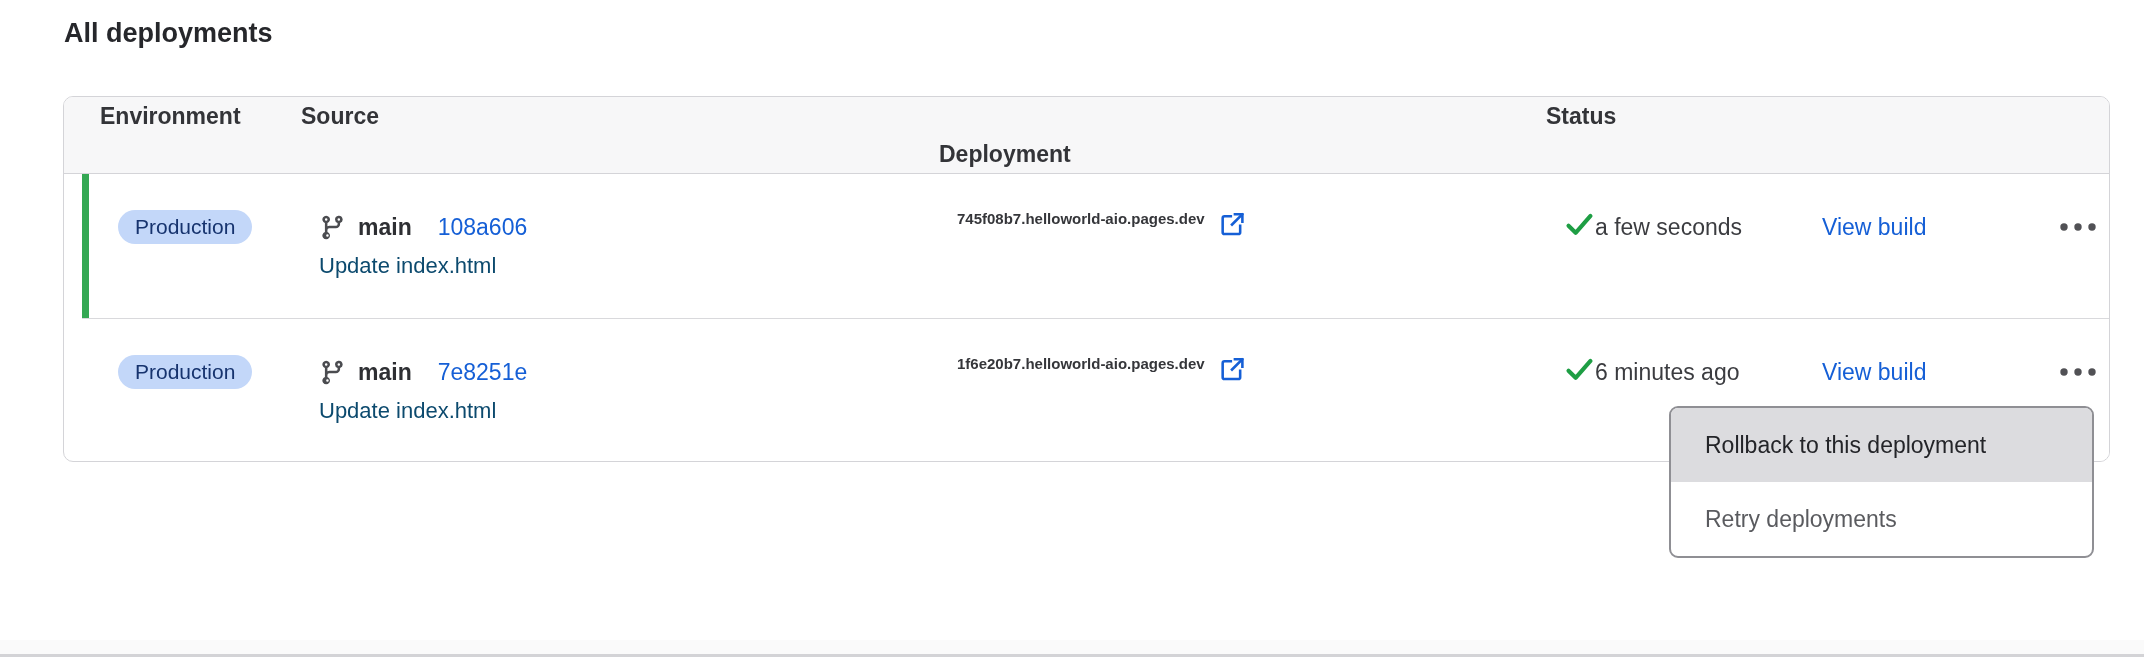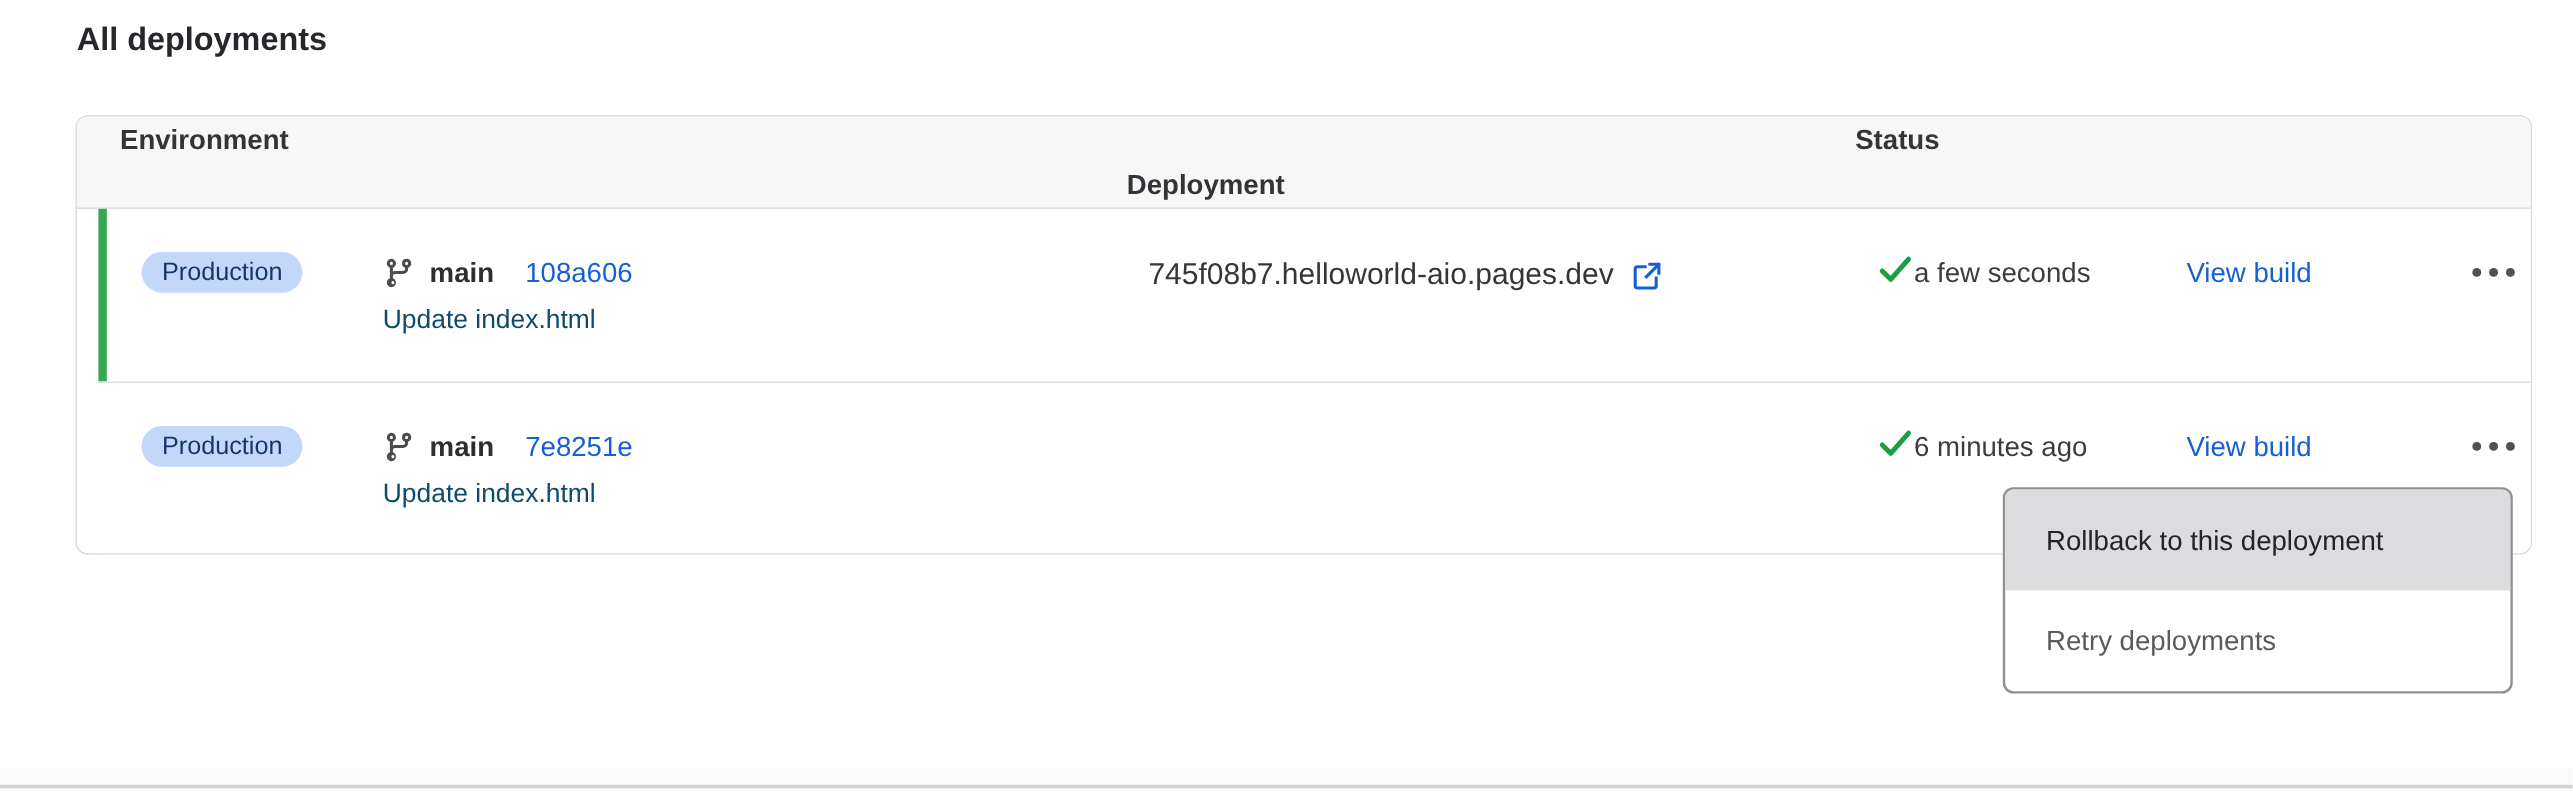--- a/index.html
+++ b/index.html
@@ -61,22 +61,22 @@
   }
 
   .cell-src { grid-column:3; }
   .src-line1 { display:flex; align-items:center; height:34px; }
   .branch-icon { display:flex; align-items:center; margin-right:12px; }
   .branch-name { font-weight:700; font-size:23px; color:#2e2f33; margin-right:26px; }
   .commit-link { font-size:23px; color:#155fd6; text-decoration:none; cursor:pointer; }
   .src-line2 { margin-top:9px; font-size:22px; color:#0c4a6e; }
 
   .cell-dep {
-    grid-column:4; display:flex; align-items:flex-end; gap:13px;
-    height:34px; font-size:25px; color:#35363a;
+    grid-column:4; display:flex; align-items:flex-start; gap:13px;
+    height:34px; font-size:15px; color:#35363a;font-weight:bold;
   }
   .external-icon { display:flex; align-items:center; cursor:pointer; }
 
   .cell-status {
     grid-column:5; display:flex; align-items:center; 
     height:34px; font-size:23px; color:#3b3c40;
   }
 
   .cell-build { grid-column:6; height:34px; display:flex; align-items:center; }
   .build-link { font-size:23px; color:#155fd6; text-decoration:none; cursor:pointer; }
@@ -87,38 +87,39 @@
   .context-menu {
     position:absolute; left:1669px; top:406px;
     width:425px;
     background:#fff;
     border:2px solid #8f8f94;
     border-radius:9px;
     overflow:hidden;
     z-index:5;
   }
   .menu-item {
-    height:84px; display:flex; align-items:center;
+    height:74px; display:flex; align-items:center;
     padding:16px 34px; font-size:23px; color:#5a5b5f;
     cursor:pointer; white-space:nowrap;
   }
   .menu-item.highlighted { background:#dcdcdf; color:#232428; }
 
   .footer-band { position:absolute; left:0; top:640px; width:2144px; height:14px; background:#fafafa; }
   .footer-rule { position:absolute; left:0; top:654px; width:2144px; height:3px; background:#d3d3d6; }
 </style>
 </head>
 <body>
 
 <div class="page-title">All deployments</div>
 
 <div class="deploy-table">
 
   <div class="thead">
     <span style="grid-column:2">Environment</span>
+    <span style="grid-column:3">Source</span>
     <span style="grid-column:5">Status</span>
     <span style="grid-column:4">Deployment</span>
   </div>
 
   <div class="trow">
     <div class="active-bar"></div>
     <div class="cell-env">
       <span class="badge">Production</span>
     </div>
     <div class="cell-src">
@@ -176,20 +177,30 @@
         <span class="branch-icon">
           <svg width="27" height="27" viewBox="0 0 16 16">
               <path fill="#4b4c50" d="M9.5 3.25a2.25 2.25 0 1 1 3 2.122V6A2.5 2.5 0 0 1 10 8.5H6a1 1 0 0 0-1 1v1.128a2.251 2.251 0 1 1-1.5 0V5.372a2.25 2.25 0 1 1 1.5 0v1.836A2.493 2.493 0 0 1 6 7h4a1 1 0 0 0 1-1v-.628a2.25 2.25 0 0 1-1.5-2.122ZM5 3.25a.75.75 0 1 0-1.5 0 .75.75 0 0 0 1.5 0Zm6.75.75a.75.75 0 1 0 0-1.5.75.75 0 0 0 0 1.5Zm-6 8.75a.75.75 0 1 0-1.5 0 .75.75 0 0 0 1.5 0Z"></path>
             </svg>
         </span>
         <span class="branch-name">main</span>
         <a class="commit-link">7e8251e</a>
       </div>
       <div class="src-line2">Update index.html</div>
     </div>
+    <div class="cell-dep">
+      <span>1f6e20b7.helloworld-aio.pages.dev</span>
+      <span class="external-icon">
+        <svg width="28" height="28" viewBox="0 0 24 24" fill="none" stroke="#155fd6" stroke-width="2.2" stroke-linecap="square">
+          <path d="M19 13.5V19a1.6 1.6 0 0 1-1.6 1.6H5.6A1.6 1.6 0 0 1 4 19V7a1.6 1.6 0 0 1 1.6-1.6H11"></path>
+          <path d="M14.5 3.6H20.9V10"></path>
+          <path d="M20.6 3.9 12 12.5"></path>
+        </svg>
+      </span>
+    </div>
     <div class="cell-status">
       <span>
         <svg width="31" height="31" viewBox="0 0 24 24">
             <path d="M3.5 13 9 18.4 20.5 5.4" fill="none" stroke="#1e9e44" stroke-width="3.2" stroke-linecap="round" stroke-linejoin="round"></path>
           </svg>
       </span>
       <span>6 minutes ago</span>
     </div>
     <div class="cell-build">
       <a class="build-link">View build</a>

